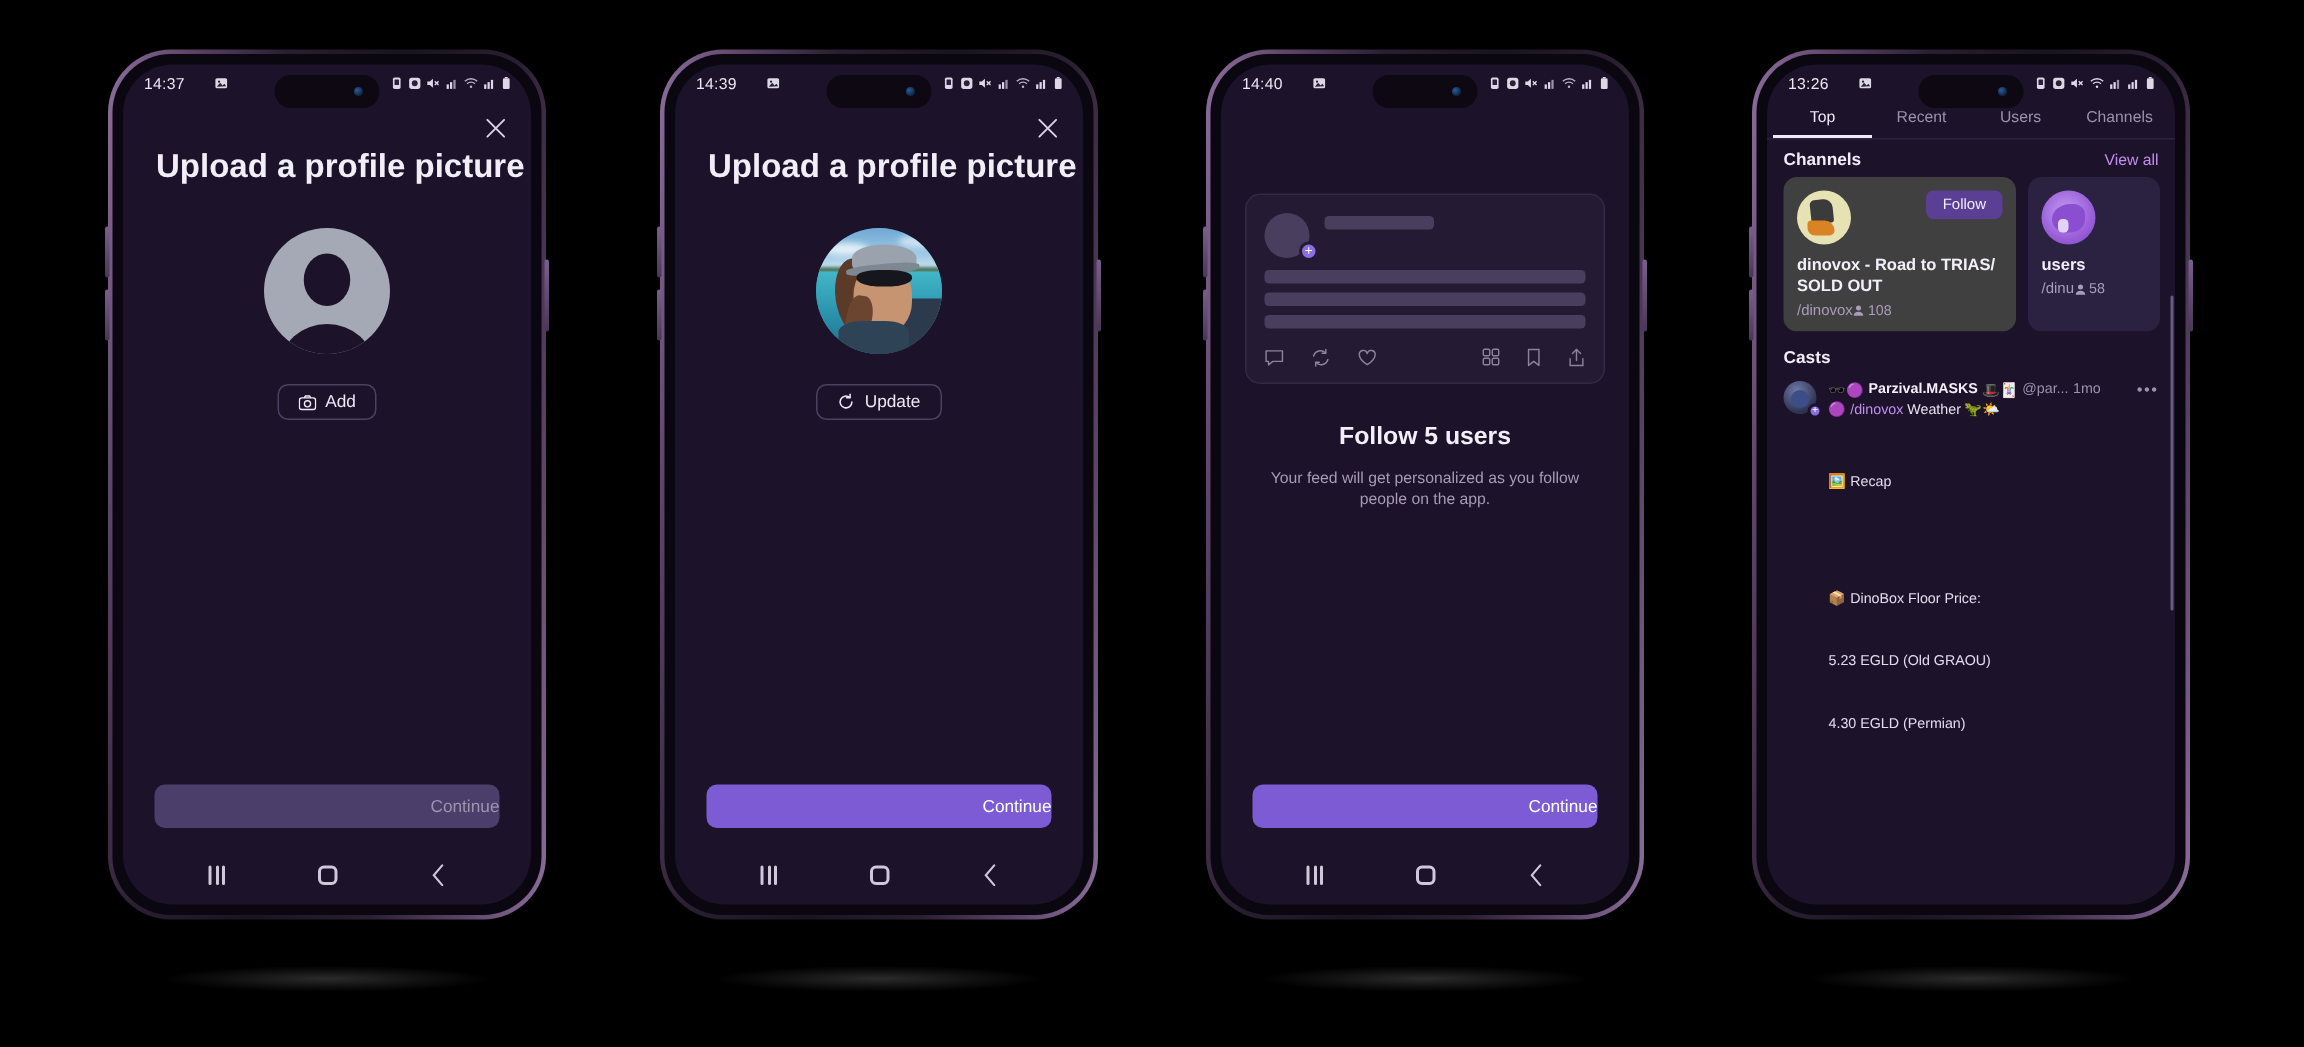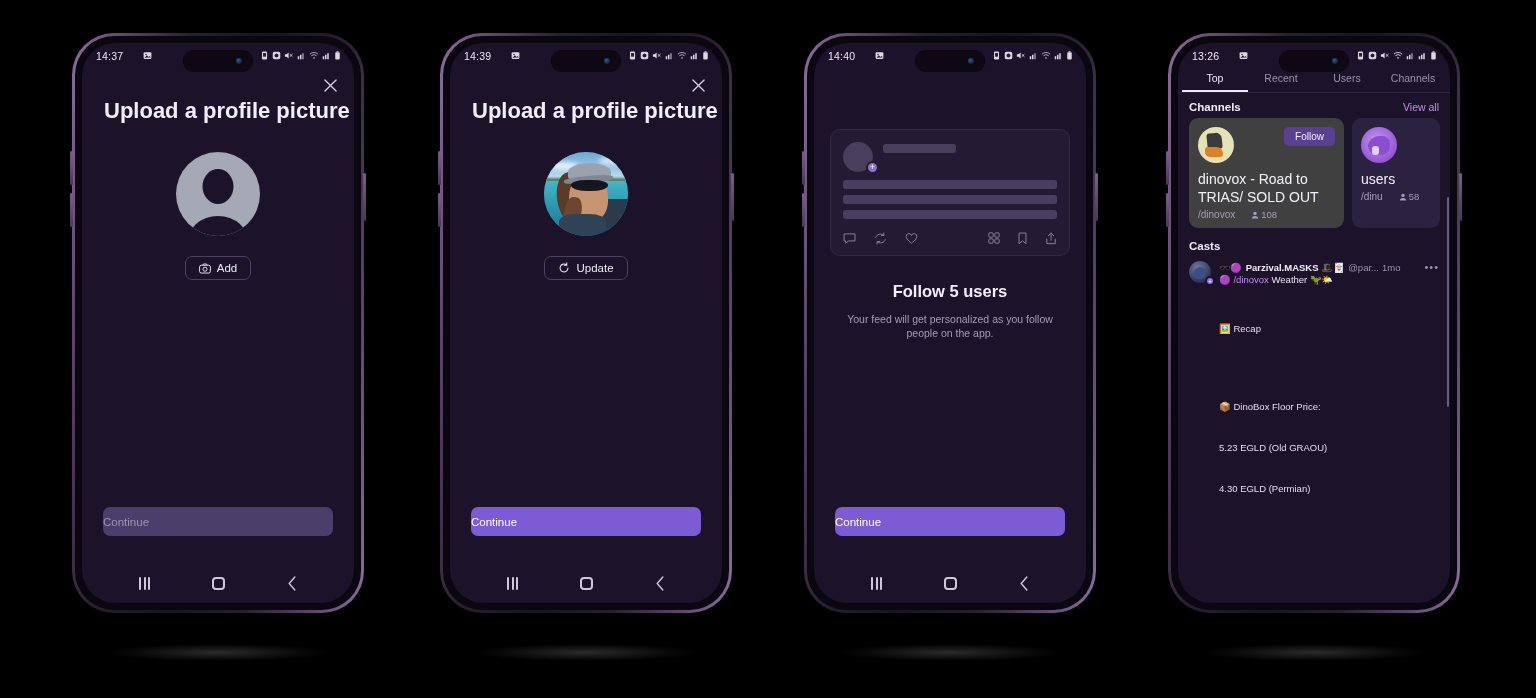--- a/index.html
+++ b/index.html
@@ -186,24 +186,24 @@
     background: transparent;
     color: #efeaf6;
     font-size: 11.5px;
     cursor: pointer;
   }
   .center-row { display: flex; justify-content: center; }
 
   .cta {
     position: absolute;
     left: 21px; right: 21px;
-    bottom: 67px;
+    bottom: 51px;
     height: 29px;
     border-radius: 7px;
-    display: flex; align-items: center; justify-content: flex-start;
+    display: flex; align-items: center; justify-content: flex-end;
     font-size: 11.5px;
     cursor: pointer;
   }
   .cta.disabled { background: #4b3e6b; color: #9d94ae; }
   .cta.active   { background: #7d5bd4; color: #ffffff; }
 
   
   .navbar {
     position: absolute;
     left: 0; right: 0; bottom: 0; height: 40px;
@@ -313,22 +313,22 @@
   }
   .chan-av.a2::after {
     content:""; position:absolute; left:11px; top:19px; width:7px; height:9px;
     background:#e3d2f7; border-radius: 3px;
   }
   .follow-btn {
     background: #5b3f94; color: #f2ecfb;
     font-size: 10px; padding: 4px 11px;
     border-radius: 5px; cursor: pointer;
   }
-  .chan-name { font-size: 14px; font-weight: 400; color: #f3eff9; line-height: 1.3; margin-top: 7px; }
-  .chan-meta { display: flex; align-items: center; gap: 16px; margin-top: 3px; }
+  .chan-name { font-size: 11px; font-weight: 700; color: #f3eff9; line-height: 1.3; margin-top: 7px; }
+  .chan-meta { display: flex; align-items: center; gap: 0; margin-top: 3px; }
   .chan-slug { font-size: 10px; color: #a89cba; }
   .chan-count { font-size: 9.5px; color: #a89cba; display: flex; align-items: center; gap: 2px; }
 
   .cast { display: flex; gap: 8px; padding: 4px 11px 0; }
   .cast-av { width: 22px; height: 22px; border-radius: 50%; position: relative; flex: none;
     background: radial-gradient(circle at 40% 30%, #6d7aa8 0%, #2f3352 70%); overflow: visible; }
   .cast-av::before {
     content:""; position:absolute; left:5px; top:6px; width:12px; height:12px;
     background:#3d4e86; border-radius: 50% 50% 46% 46%;
   }

